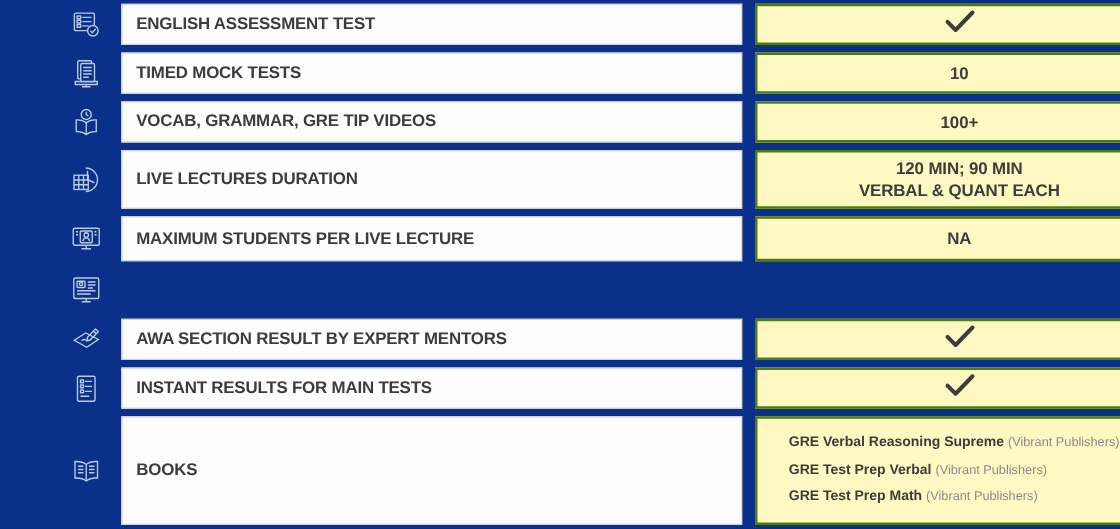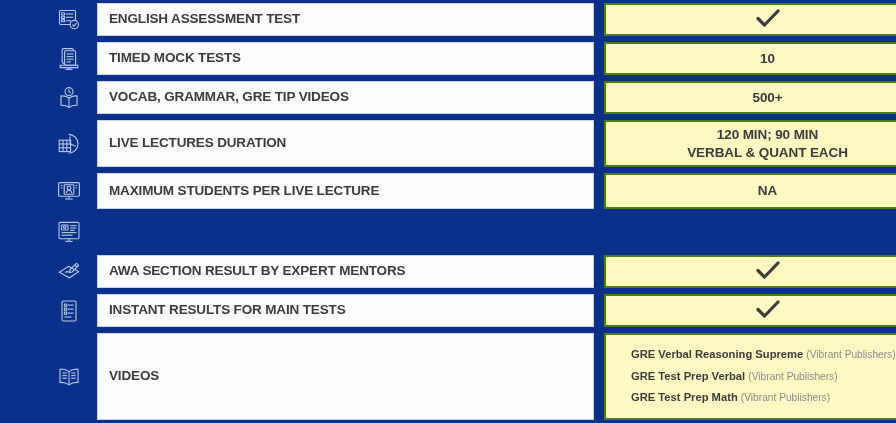--- a/index.html
+++ b/index.html
@@ -194,21 +194,21 @@
           <path d="M13 13.2c-2.2-1.9-5-2.5-8-2.3v9.4c3-0.2 5.8 0.4 8 2.3 2.2-1.9 5-2.5 8-2.3v-9.4c-3-0.2-5.8 0.4-8 2.3z"></path>
           <line x1="13" y1="13.2" x2="13" y2="22.6"></line>
         </svg>
       </span>
     </div>
     <div class="label-cell">
       <span class="label-text">VOCAB, GRAMMAR, GRE TIP VIDEOS</span>
     </div>
     <div class="spacer-cell"></div>
     <div class="value-cell">
-      <span class="value-text">500+</span>
+      <span class="value-text">100+</span>
     </div>
   </div>
 
   <div class="table-row" style="height:53px">
     <div class="icon-cell">
       <span>
         <svg width="26" height="26" viewBox="0 0 26 26" fill="none" stroke="#b9cbe8" stroke-width="1.1">
           <path d="M12.6 3.4a9.4 9.4 0 1 1 0 18.8"></path>
           <path d="M14 5.6v7.2l5.6 2.4"></path>
           <rect x="3.2" y="9.2" width="11.4" height="11.4"></rect>
@@ -338,21 +338,21 @@
           <line x1="6.4" y1="9" x2="10.8" y2="9"></line>
           <line x1="6.4" y1="11.6" x2="10.8" y2="11.6"></line>
           <line x1="6.4" y1="14.2" x2="10.8" y2="14.2"></line>
           <line x1="15.2" y1="9" x2="19.6" y2="9"></line>
           <line x1="15.2" y1="11.6" x2="19.6" y2="11.6"></line>
           <line x1="15.2" y1="14.2" x2="19.6" y2="14.2"></line>
         </svg>
       </span>
     </div>
     <div class="label-cell">
-      <span class="label-text">VIDEOS</span>
+      <span class="label-text">BOOKS</span>
     </div>
     <div class="spacer-cell"></div>
     <div class="value-cell books-cell">
       <div class="books-value">
         <div class="book-line">
           <span class="book-title">GRE Verbal Reasoning Supreme</span>
           <span class="book-pub">(Vibrant Publishers)</span>
         </div>
         <div class="book-line">
           <span class="book-title">GRE Test Prep Verbal</span>

